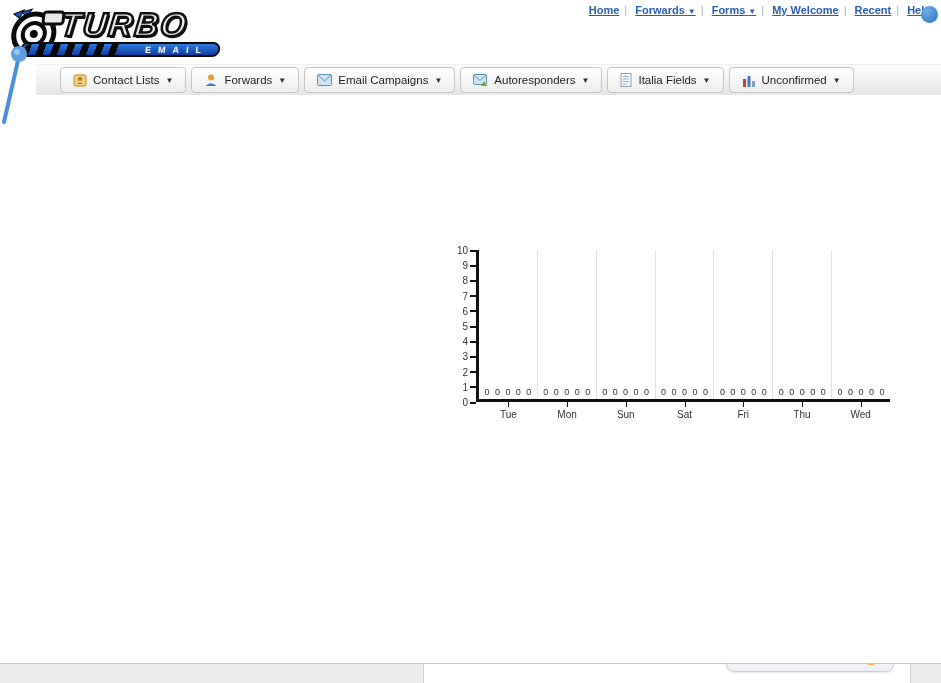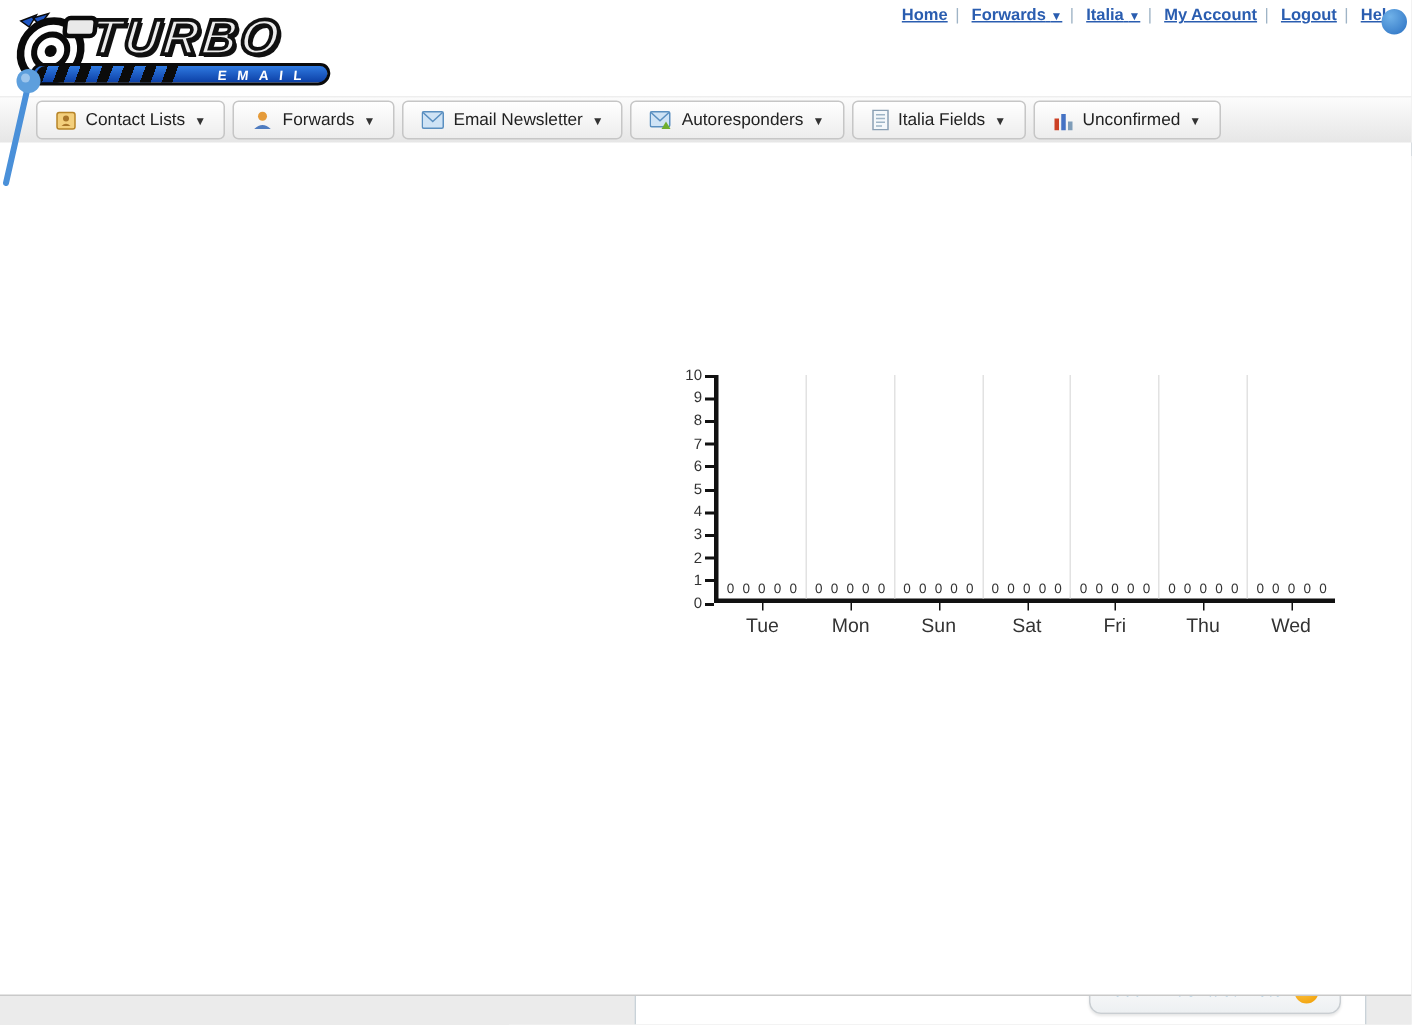--- a/index.html
+++ b/index.html
@@ -25,21 +25,21 @@
   .topnav-links a { color:#2a5db0; text-decoration:underline; cursor:pointer; }
   .topnav-links .sep { color:#9fb4c6; font-weight:normal; margin:0 5px; }
   .caret-sm { font-size:8px; color:#2a5db0; }
   .sysline { font-size:10.5px; color:#7e9ab6; margin-top:4px; }
   .credline { font-size:10.5px; color:#7e9ab6; margin-top:2px; }
   .help-bubble { position:absolute; right:-7px; top:2px; width:17px; height:17px; border-radius:50%;
     background:radial-gradient(circle at 35% 30%, #6fb1e8, #2a70c2); }
 
   
   .navbar { position:relative; height:31px; background:linear-gradient(#fcfcfc,#e6e6e6); border-top:1px solid #eee;
-    display:flex; align-items:center; gap:5px; padding-left:24px; }
+    display:flex; align-items:center; gap:5px; padding-left:24px;margin-left:36px; }
   .navtab { display:flex; align-items:center; gap:6px; height:26px; padding:0 12px; background:linear-gradient(#ffffff,#ededed);
     border:1px solid #c6c6c6; border-radius:4px; font-size:11.5px; color:#222; cursor:pointer; white-space:nowrap; }
   .navtab .caret { font-size:8px; color:#333; }
   .navy-bar { height:9px; background:#16395e; }
 
   
   .activity { height:24px; background:#f5f5f5; border-bottom:1px solid #e0e0e0; display:flex; align-items:center;
     padding-left:28px; font-size:11px; color:#444; }
   .activity-label { margin-right:18px; color:#555; }
   .activity-item { display:flex; align-items:center; gap:5px; padding:0 9px; border-right:1px solid #d8d8d8; cursor:pointer;
@@ -96,21 +96,21 @@
   .ytick { position:absolute; right:0; display:flex; align-items:center; gap:2px;justify-content:center; }
   .ytick span { font-size:10px; color:#333; }
   .ytick i { display:block; width:6px; height:2px; background:#111; }
   .plot-area { position:relative; flex:1; height:152px; border-left:3px solid #111; border-bottom:3px solid #111;
     display:flex; }
   .cgroup { flex:1; position:relative; border-right:1px solid #e2e2e2; }
   .cgroup:last-child { border-right:none; }
   .zeros { position:absolute; left:0; right:0; bottom:2px; display:flex; justify-content:space-evenly; }
   .zeros span { font-size:9px; color:#333; }
   .xlabels { display:flex; margin-left:35px; }
-  .xlab { flex:1; position:relative; text-align:center; font-size:13px; color:#333; padding-top:7px; }
+  .xlab { flex:1; position:relative; text-align:center; font-size:10px; color:#333; padding-top:7px; }
   .xlab i { position:absolute; top:0; left:50%; width:1px; height:5px; background:#111; }
   .legend { display:grid; grid-template-columns:135px 135px 1fr; gap:7px 10px; margin:16px 0 4px 38px; }
   .legend-item { display:flex; align-items:center; gap:8px; }
   .legend-swatch { width:14px; height:14px; flex:none; }
   .legend-label { font-size:10.5px; color:#333; }
 
   
   .clists { padding:12px 16px 14px; }
   .cl-title { font-size:13.5px; color:#3a3a3a; padding-bottom:9px; border-bottom:1px dotted #a5a5a5; }
   .cl-item { display:flex; align-items:center; gap:10px; padding:6px 2px; border-bottom:1px dotted #bdbdbd; cursor:pointer; }
@@ -142,23 +142,23 @@
     <svg class="needle" width="32" height="80" viewBox="0 0 32 80">
       <line x1="19" y1="12" x2="4" y2="78" stroke="#4a90d9" stroke-width="4" stroke-linecap="round"></line>
       <circle cx="19" cy="10" r="8" fill="#5d9fdd"></circle>
       <circle cx="17" cy="8" r="3" fill="#9cc5ec"></circle>
     </svg>
 
     <div class="topnav">
       <div class="topnav-links">
         <a>Home</a><span class="sep">|</span>
         <a><span>Forwards</span> <span class="caret-sm">▼</span></a><span class="sep">|</span>
-        <a><span>Italia</span> <span class="caret-sm">▼</span></a><span class="sep">|</span>
-        <a>My Account</a><span class="sep">|</span>
-        <a>Logout</a><span class="sep">|</span>
+        <a><span>Forms</span> <span class="caret-sm">▼</span></a><span class="sep">|</span>
+        <a>My Welcome</a><span class="sep">|</span>
+        <a>Recent</a><span class="sep">|</span>
         <a>Help</a>
       </div>
       <div class="help-bubble"></div>
     </div>
   </div>
 
   <div class="navbar">
     <div class="navtab">
       <svg width="14" height="14" viewBox="0 0 14 14">
           <rect x="1" y="2" width="12" height="11" rx="1.5" fill="#f3cf7c" stroke="#b78427"></rect>
@@ -174,21 +174,21 @@
           <path d="M1.5 13 Q7 7.5 12.5 13 Z" fill="#4f7cc0"></path>
         </svg>
       <span>Forwards</span>
         <span class="caret">▼</span>
     </div>
     <div class="navtab">
       <svg width="15" height="12" viewBox="0 0 15 12">
           <rect x="0.5" y="0.5" width="14" height="11" rx="1" fill="#cfe3f5" stroke="#5a8fc0"></rect>
           <path d="M1 1 L7.5 7 L14 1" fill="none" stroke="#5a8fc0"></path>
         </svg>
-      <span>Email Newsletter</span>
+      <span>Email Campaigns</span>
         <span class="caret">▼</span>
     </div>
     <div class="navtab">
       <svg width="15" height="13" viewBox="0 0 15 13">
           <rect x="0.5" y="0.5" width="13" height="10" rx="1" fill="#cfe3f5" stroke="#5a8fc0"></rect>
           <path d="M1 1 L7 6.5 L13 1" fill="none" stroke="#5a8fc0"></path>
           <path d="M8 12 L14 12 L11 7 Z" fill="#6fae2e"></path>
         </svg>
       <span>Autoresponders</span>
         <span class="caret">▼</span>

